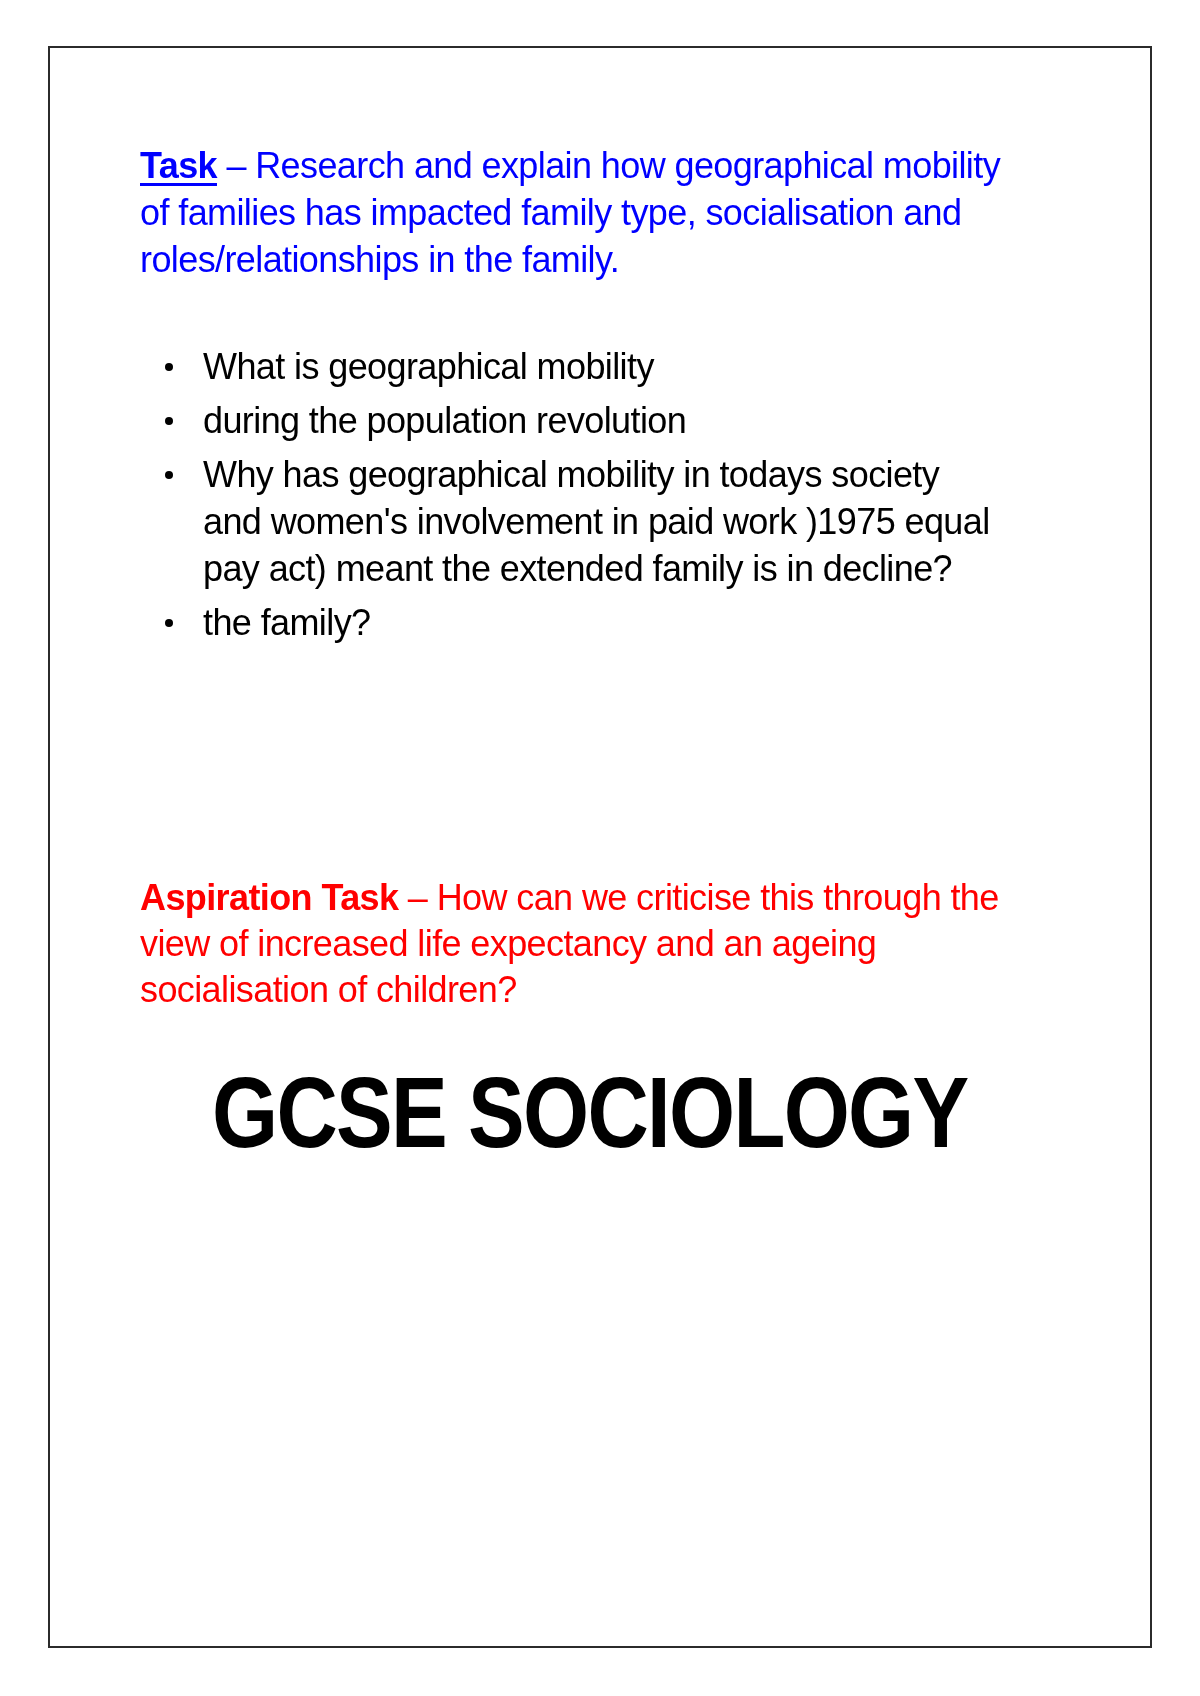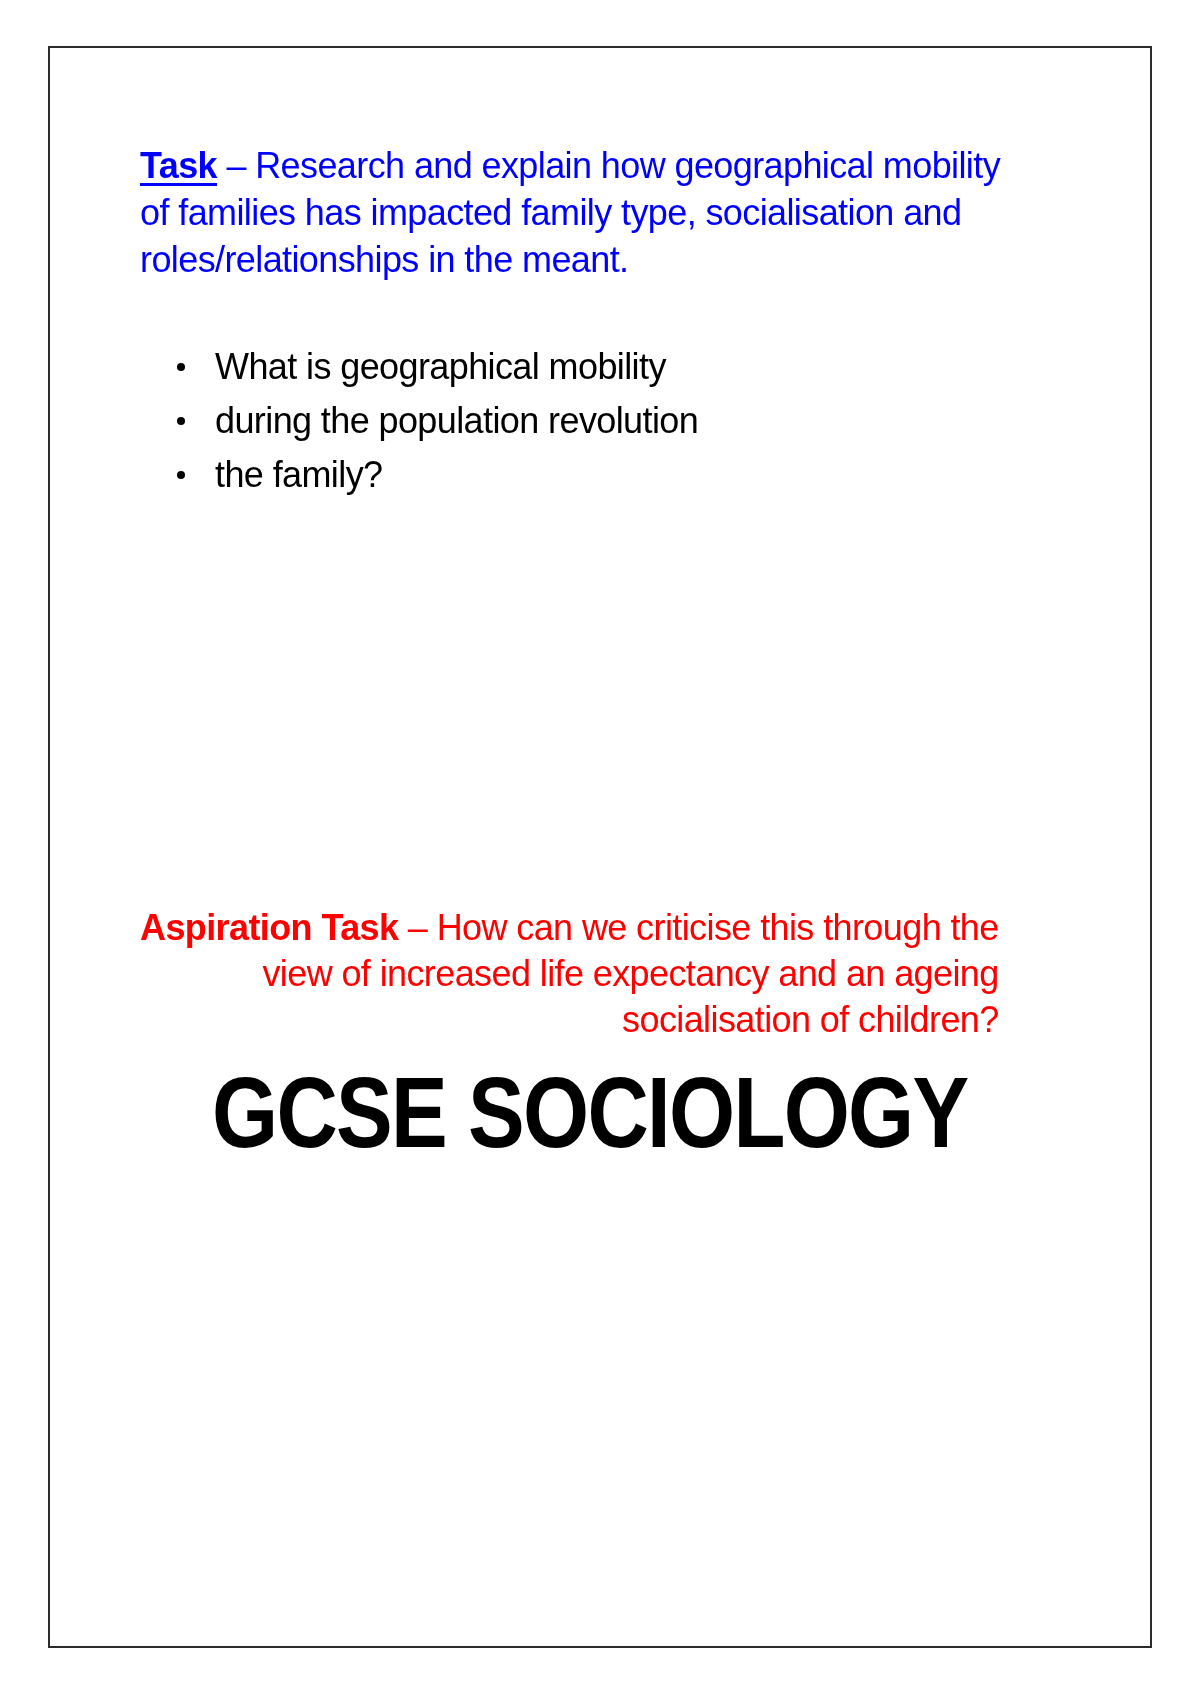--- a/index.html
+++ b/index.html
@@ -38,31 +38,30 @@
     top: 142px;
     color: var(--task-text, #0000ff);
   }
   .task-label {
     font-weight: bold;
     text-decoration: underline;
     text-decoration-thickness: 3px;
     text-underline-offset: 5px;
   }
   .aspiration-para {
-    top: 905px;
+    top: 875px;
     color: var(--aspiration-text, #ff0000);
     line-height: 46px;
-    text-align: right;
   }
   .aspiration-label {
     font-weight: bold;
   }
   .bullet-list {
     position: absolute;
-    left: 152px;
+    left: 140px;
     top: 343px;
     margin: 0;
     padding: 0;
     list-style: none;
     color: var(--body-text, #000000);
     font-size: 36px;
     line-height: 47px;
     letter-spacing: -0.6px;
     white-space: nowrap;
   }
@@ -98,31 +97,37 @@
 </style>
 </head>
 <body>
 
 <div class="page">
   <div class="page-border"></div>
 
   <div class="para task-para">
     <div class="line"><span class="task-label">Task</span><span> – Research and explain how geographical mobility</span></div>
     <div class="line">of families has impacted family type, socialisation and</div>
-    <div class="line">roles/relationships in the meant.</div>
+    <div class="line">roles/relationships in the family.</div>
   </div>
 
   <ul class="bullet-list">
     <li class="bullet-item">
       <span class="dot"></span>
       <div class="line">What is geographical mobility</div>
     </li>
     <li class="bullet-item">
       <span class="dot"></span>
       <div class="line">during the population revolution</div>
+    </li>
+    <li class="bullet-item">
+      <span class="dot"></span>
+      <div class="line">Why has geographical mobility in todays society</div>
+      <div class="line">and women's involvement in paid work )1975 equal</div>
+      <div class="line">pay act) meant the extended family is in decline?</div>
     </li>
     <li class="bullet-item">
       <span class="dot"></span>
       <div class="line">the family?</div>
     </li>
   </ul>
 
   <div class="para aspiration-para">
     <div class="line"><span class="aspiration-label">Aspiration Task</span><span> – How can we criticise this through the</span></div>
     <div class="line">view of increased life expectancy and an ageing</div>

